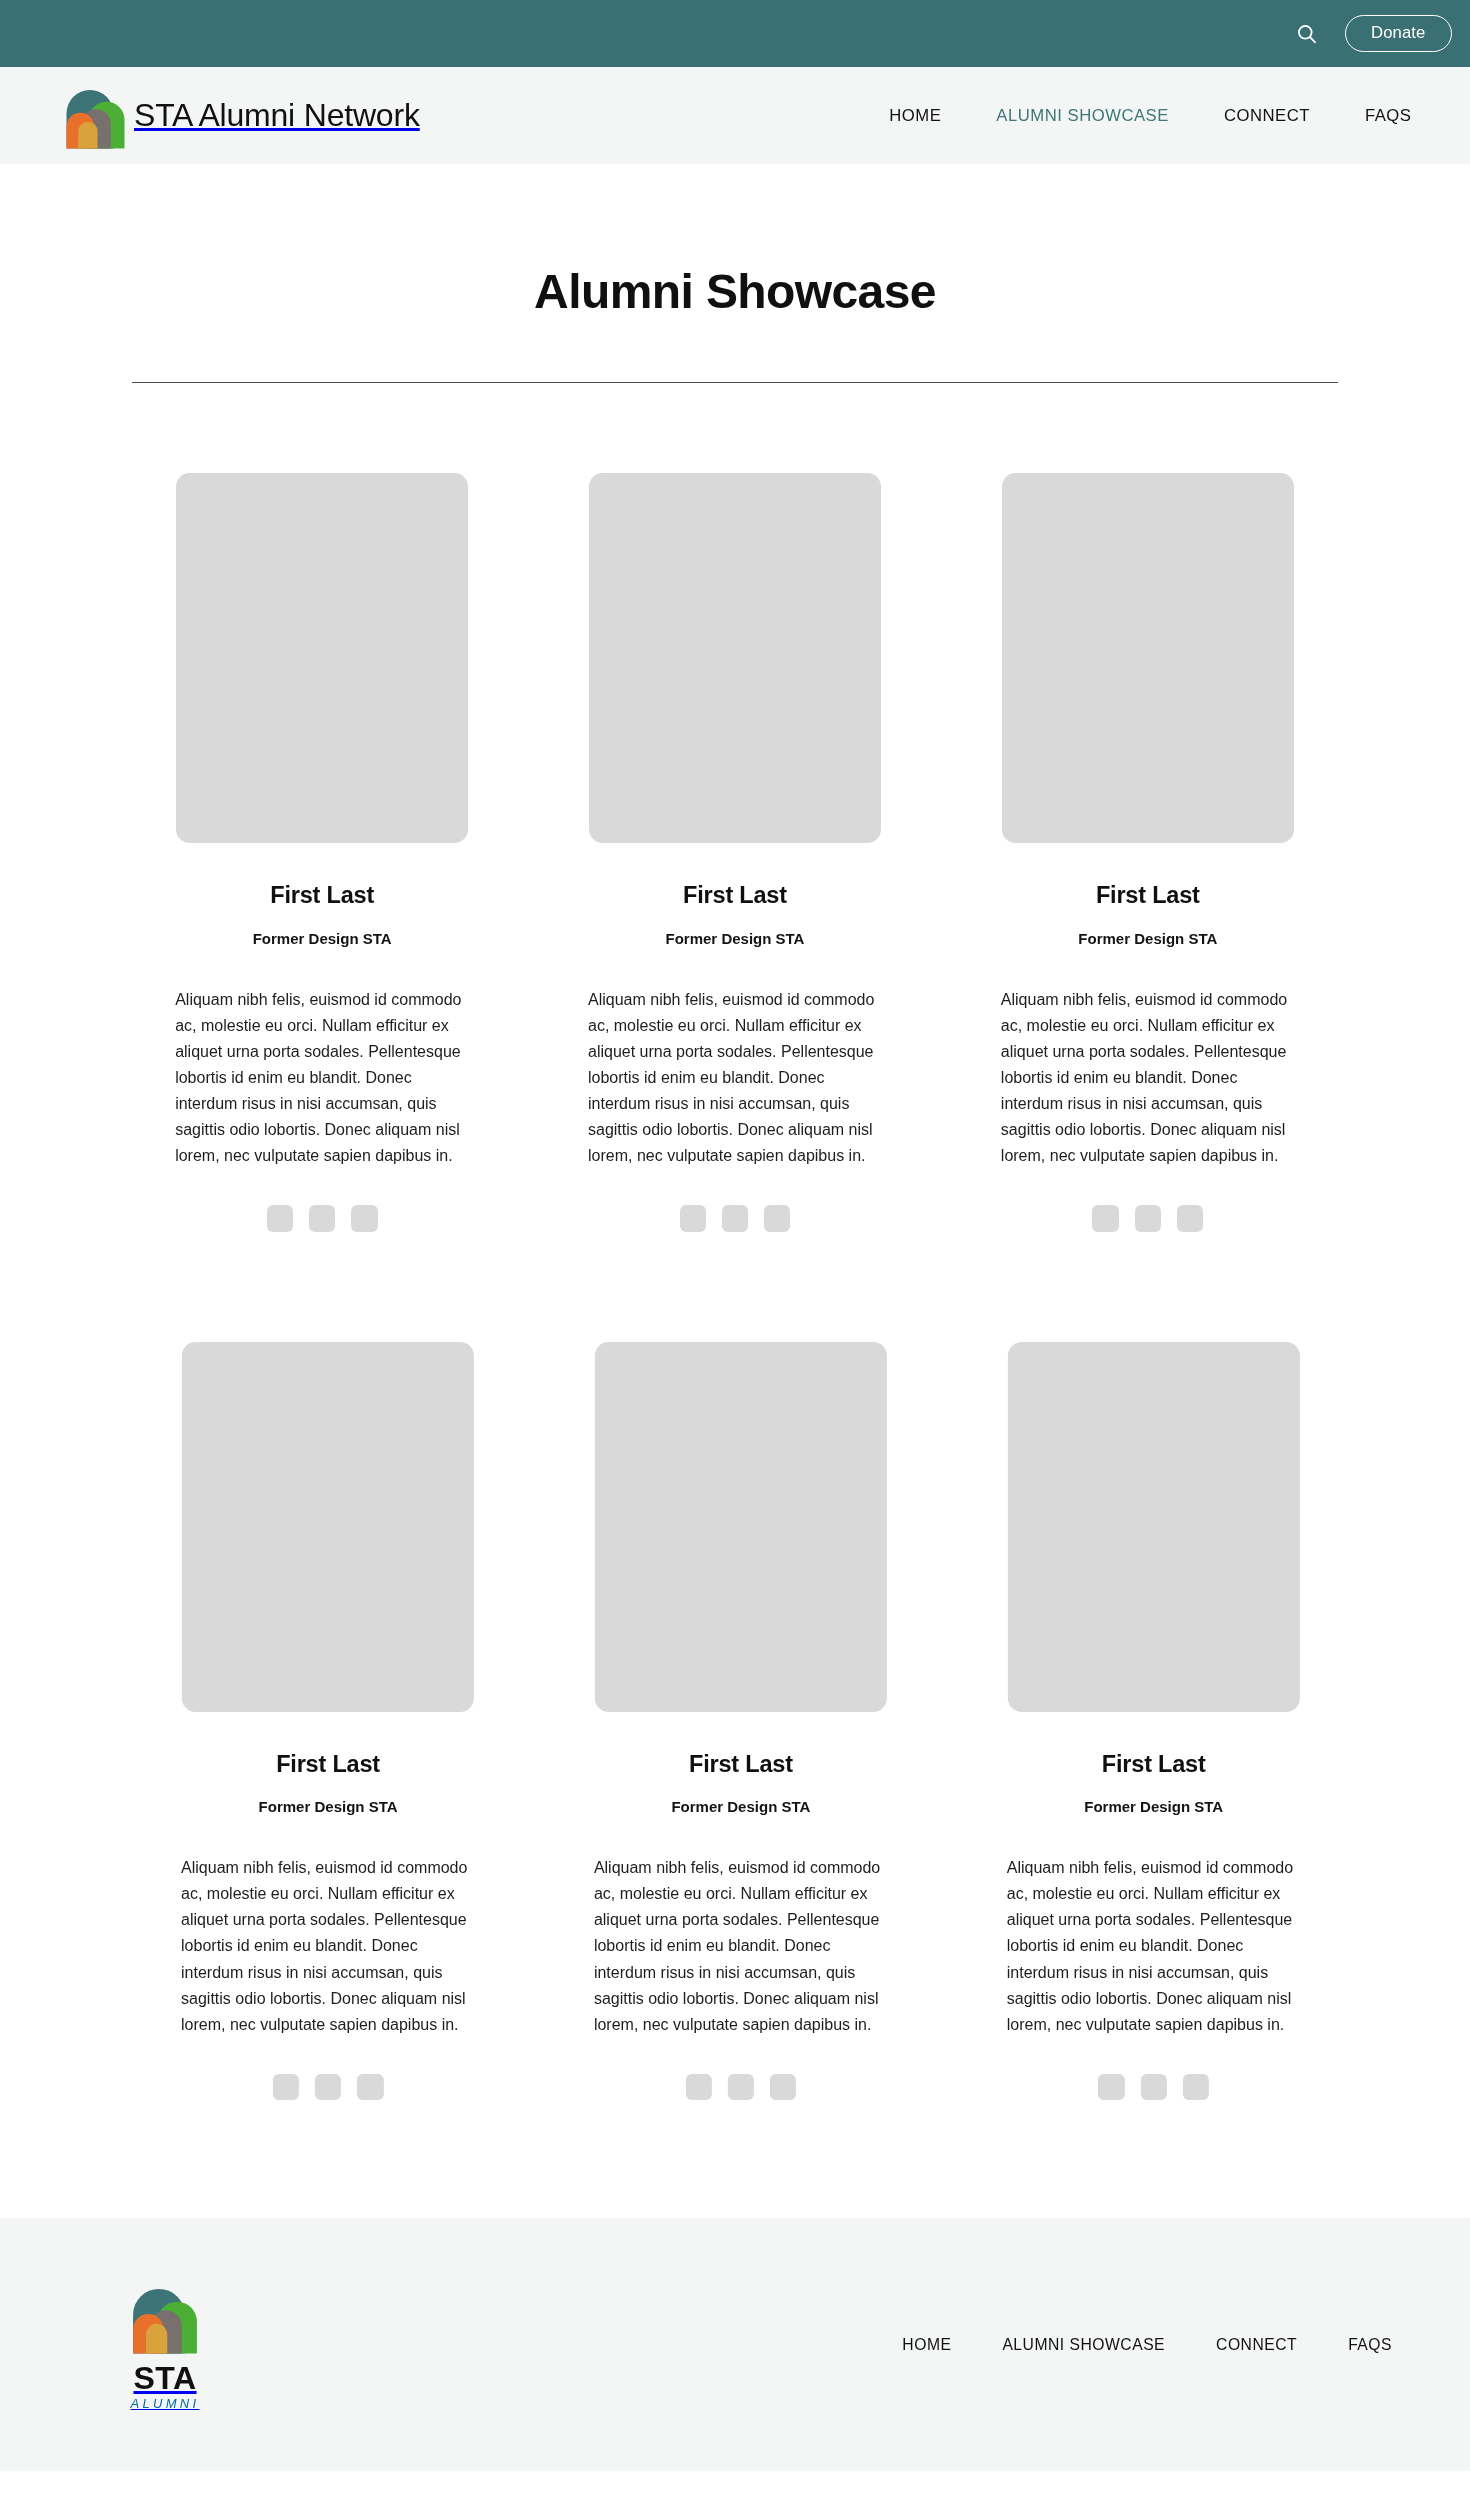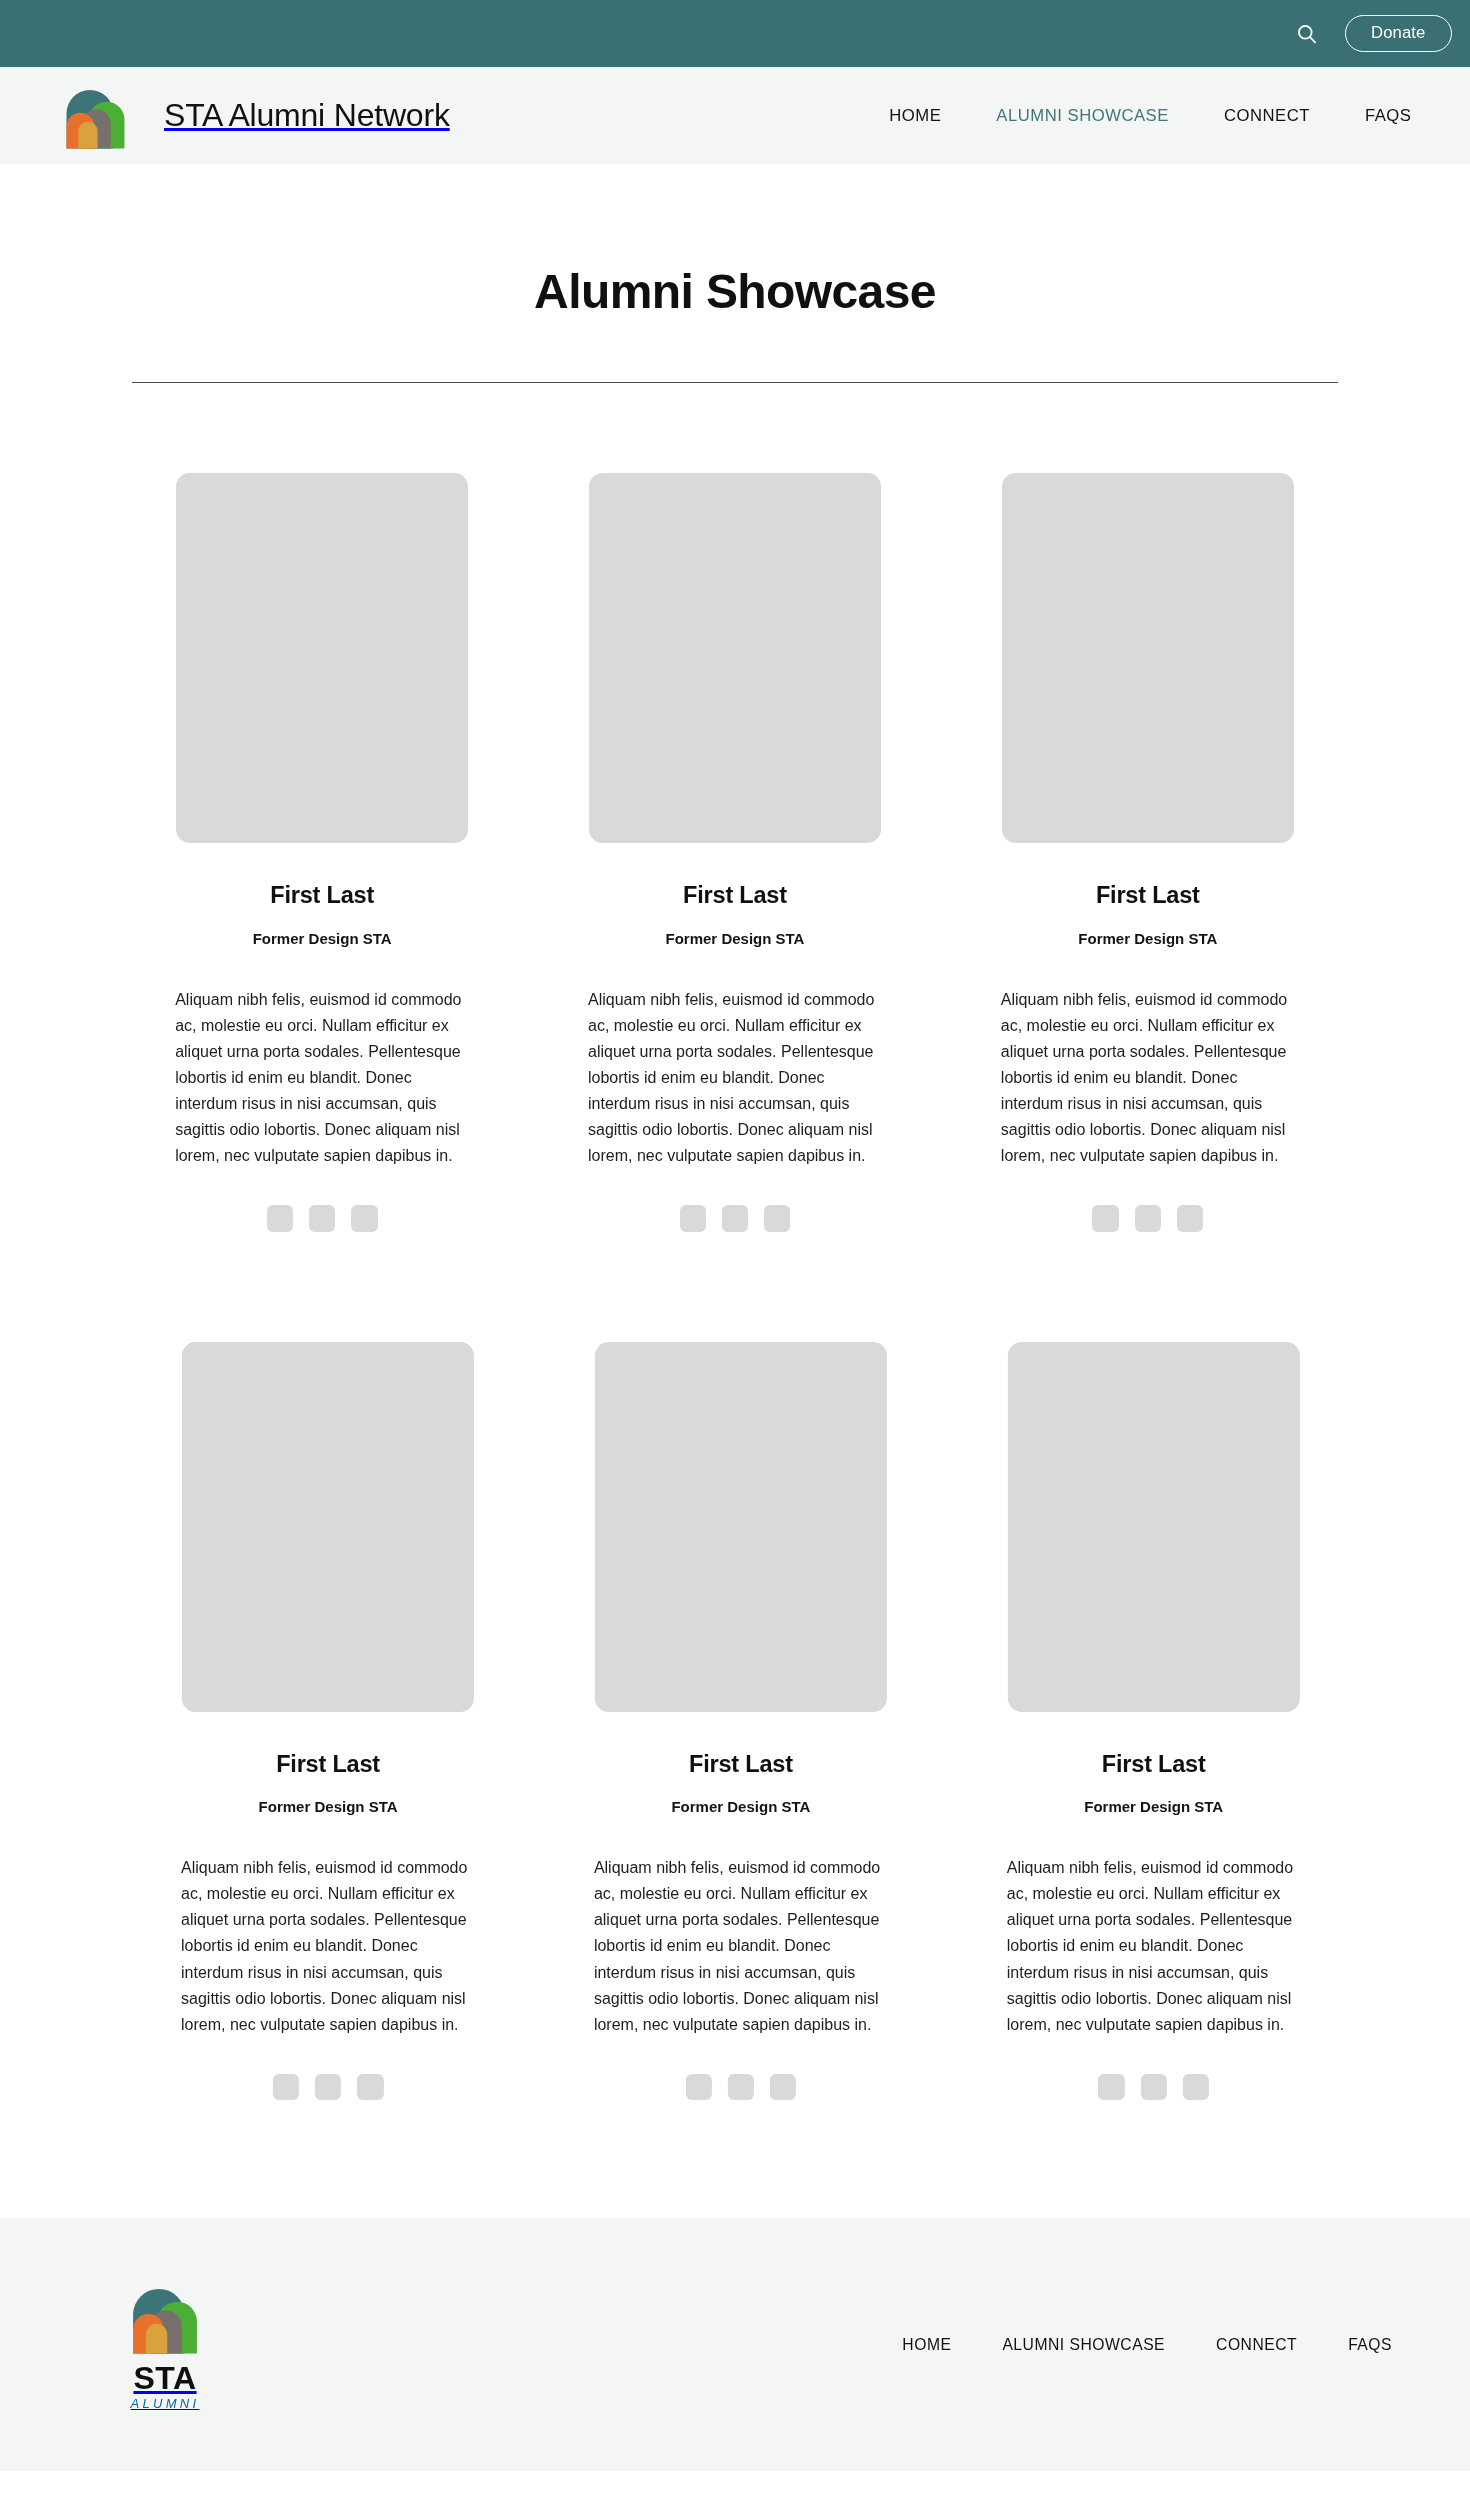--- a/index.html
+++ b/index.html
@@ -44,21 +44,21 @@
   }
 
   
   .masthead {
     height: 97px;
     background: #f4f6f5;
     display: flex;
     align-items: center;
     padding: 0 39px 0 61px;
   }
-  .brand { display: flex; align-items: center; gap: 34px; }
+  .brand { display: flex; align-items: center; gap: 4px; }
   .brand-logo { width: 69px; height: 69px; display:block; }
   .brand-title {
     font-size: 32px;
     color: #111111;
     font-weight: 400;
     letter-spacing: -0.2px;
     white-space: nowrap;
   }
   .main-nav {
     margin-left: auto;

